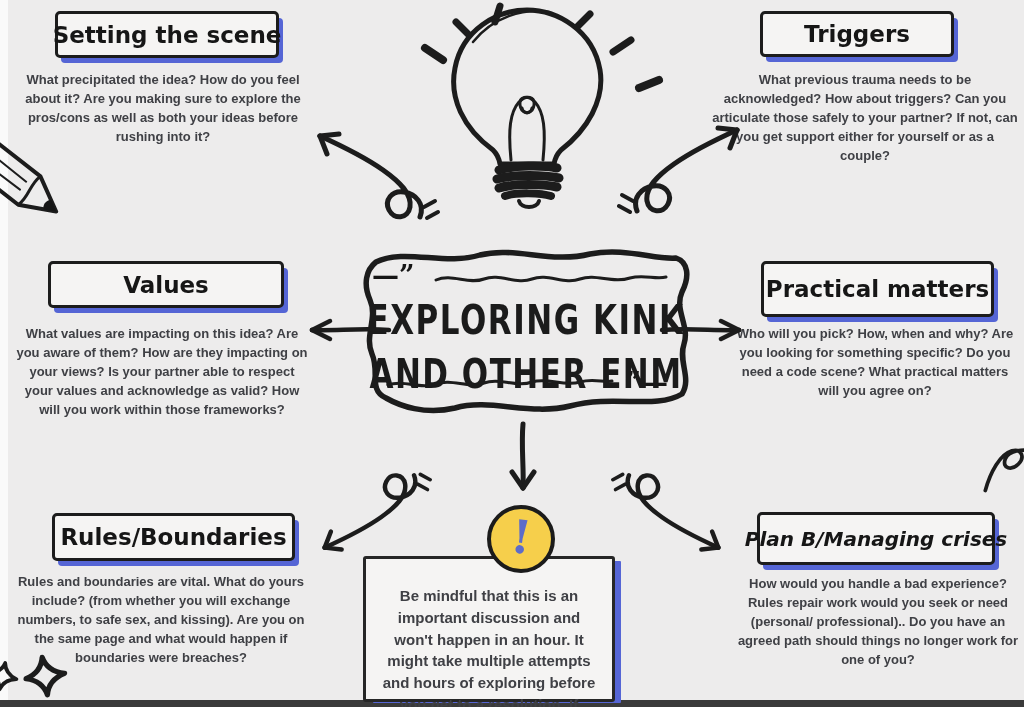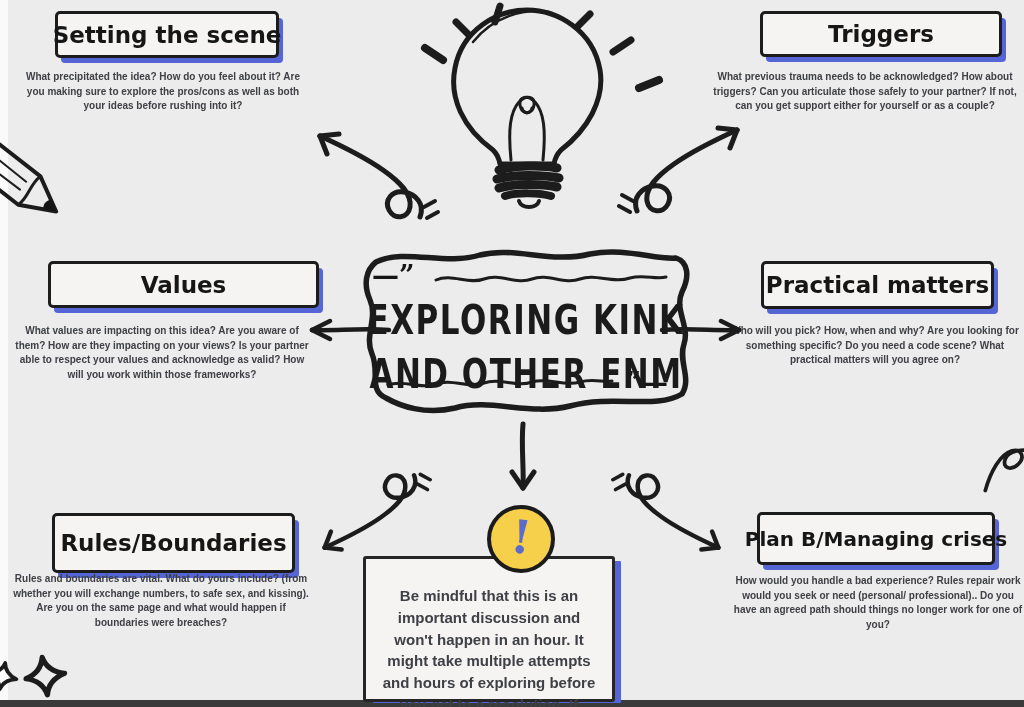--- a/index.html
+++ b/index.html
@@ -16,25 +16,25 @@
   .label-box{
     position:absolute; box-sizing:border-box;
     background:#f5f4f3; border:3px solid #1c1c1c; border-radius:5px;
     display:flex; align-items:center; justify-content:center;
     box-shadow:5px 6px 0 -1px #5565d5;
   }
   .label-box .title{
     font-family:"DejaVu Sans", sans-serif; font-weight:700;
     font-size:23px; color:#161616; white-space:nowrap; letter-spacing:0px;
   }
-  .label-box .title.small{font-size:20px;}
+  .label-box .title.small{font-size:20px;font-style:italic;}
 
   .body-text{
     position:absolute; margin:0; text-align:center;
-    font-size:10px; font-weight:700; line-height:1.47; color:#3f4045;
+    font-size:13px; font-weight:700; line-height:1.47; color:#3f4045;
   }
 
   
   .center-box{position:absolute;left:350px;top:240px;width:352px;height:182px;}
   .center-box svg{position:absolute;left:0;top:0;overflow:visible;}
   .center-title{
     position:absolute; left:0; top:52px; width:100%; text-align:center;
     font-family:"DejaVu Sans", sans-serif; font-weight:700;
     font-size:31px; letter-spacing:1.5px; color:#1b1b1b; line-height:42px;
     transform:scaleY(1.3); transform-origin:center top;
@@ -83,36 +83,36 @@
 
 <div class="canvas">
 
   <div class="edge-strip"></div>
 
   <div class="label-box" style="left:55px;top:11px;width:224px;height:47px;text-align:right;">
     <span class="title">Setting the scene</span>
   </div>
   <p class="body-text" style="left:18px;top:70px;width:290px;">What precipitated the idea? How do you feel about it? Are you making sure to explore the pros/cons as well as both your ideas before rushing into it?</p>
 
-  <div class="label-box" style="left:760px;top:11px;width:242px;height:46px;">
+  <div class="label-box" style="left:760px;top:11px;width:194px;height:46px;">
     <span class="title">Triggers</span>
   </div>
   <p class="body-text" style="left:712px;top:70px;width:306px;">What previous trauma needs to be acknowledged? How about triggers? Can you articulate those safely to your partner? If not, can you get support either for yourself or as a couple?</p>
 
-  <div class="label-box" style="left:48px;top:261px;width:271px;height:47px;">
+  <div class="label-box" style="left:48px;top:261px;width:236px;height:47px;">
     <span class="title">Values</span>
   </div>
   <p class="body-text" style="left:14px;top:324px;width:296px;">What values are impacting on this idea? Are you aware of them? How are they impacting on your views? Is your partner able to respect your values and acknowledge as valid? How will you work within those frameworks?</p>
 
-  <div class="label-box" style="left:761px;top:261px;width:233px;height:48px;">
+  <div class="label-box" style="left:761px;top:261px;width:233px;height:56px;">
     <span class="title">Practical matters</span>
   </div>
   <p class="body-text" style="left:730px;top:324px;width:290px;">Who will you pick? How, when and why? Are you looking for something specific? Do you need a code scene? What practical matters will you agree on?</p>
 
-  <div class="label-box" style="left:52px;top:513px;width:243px;height:60px;">
+  <div class="label-box" style="left:52px;top:513px;width:243px;height:48px;">
     <span class="title">Rules/Boundaries</span>
   </div>
   <p class="body-text" style="left:10px;top:572px;width:302px;">Rules and boundaries are vital. What do yours include? (from whether you will exchange numbers, to safe sex, and kissing). Are you on the same page and what would happen if boundaries were breaches?</p>
 
   <div class="label-box" style="left:757px;top:512px;width:238px;height:53px;">
     <span class="title small">Plan B/Managing crises</span>
   </div>
   <p class="body-text" style="left:733px;top:574px;width:290px;">How would you handle a bad experience? Rules repair work would you seek or need (personal/ professional).. Do you have an agreed path should things no longer work for one of you?</p>
 
   <div class="center-box">

